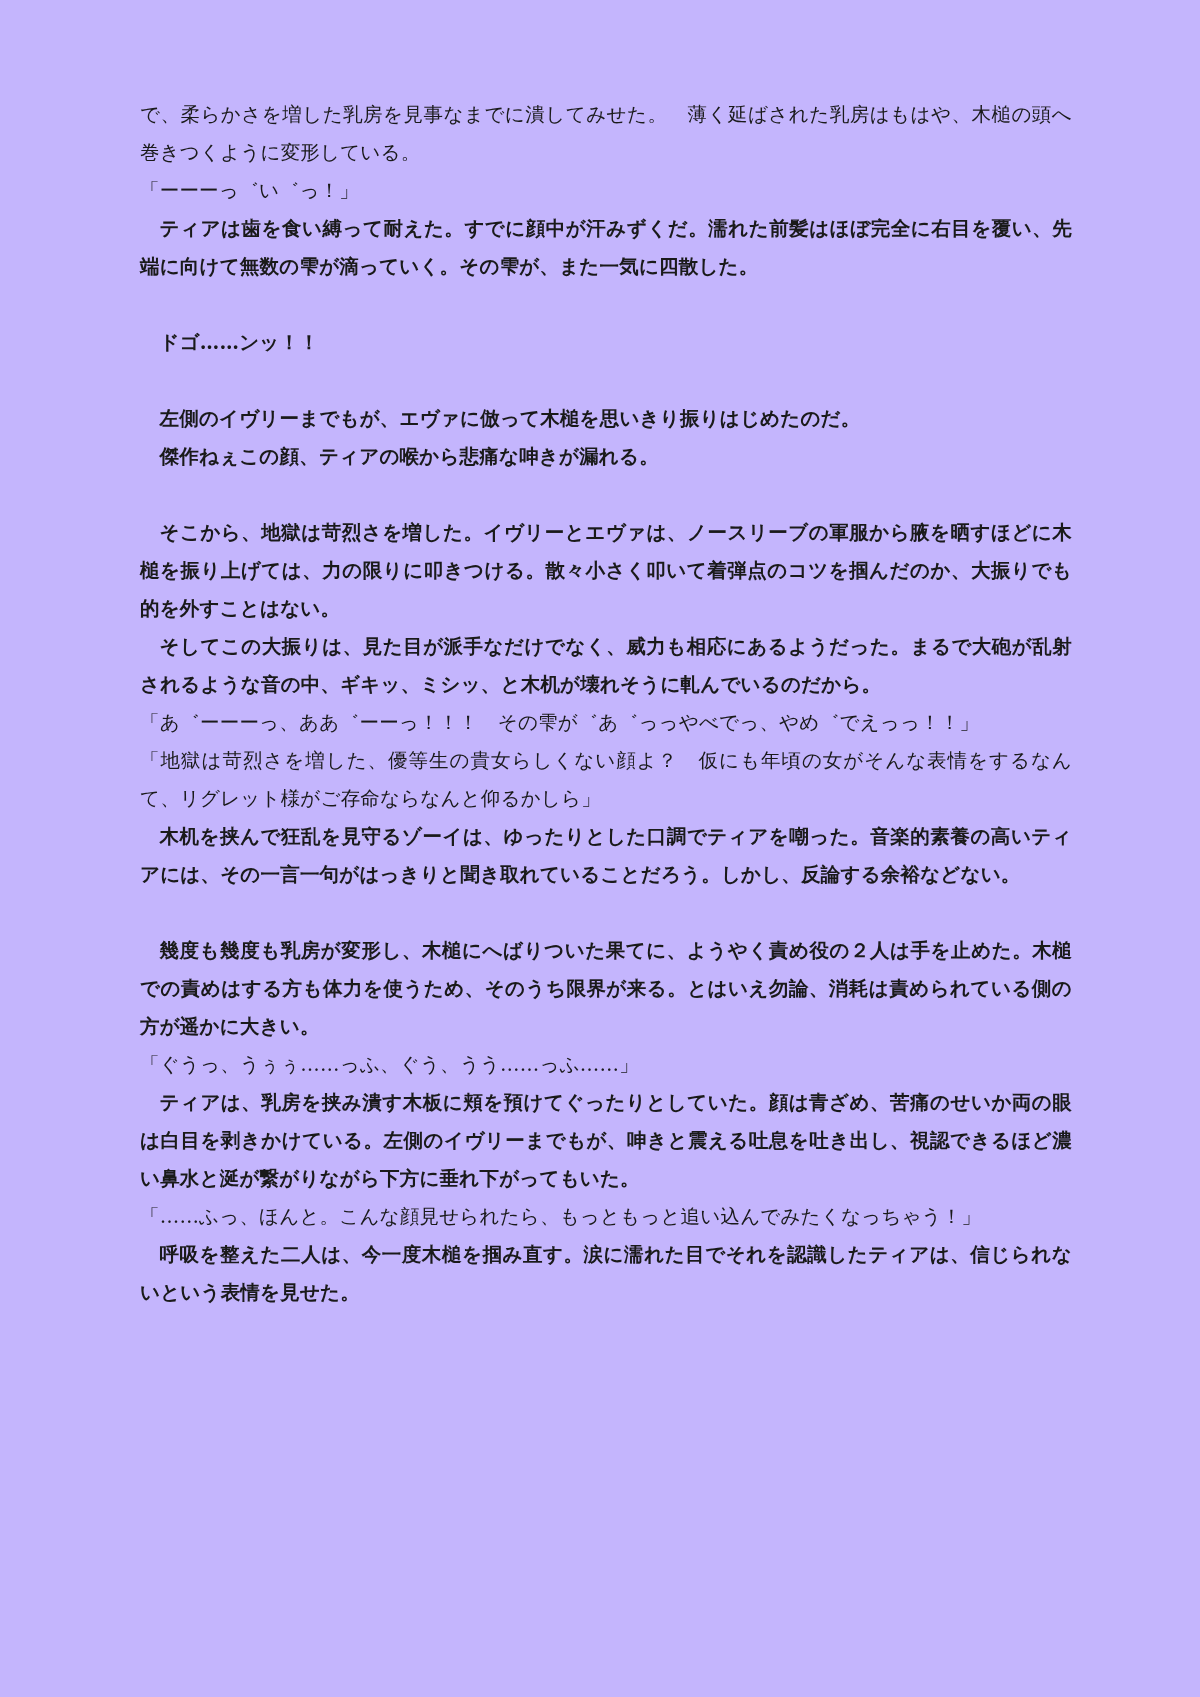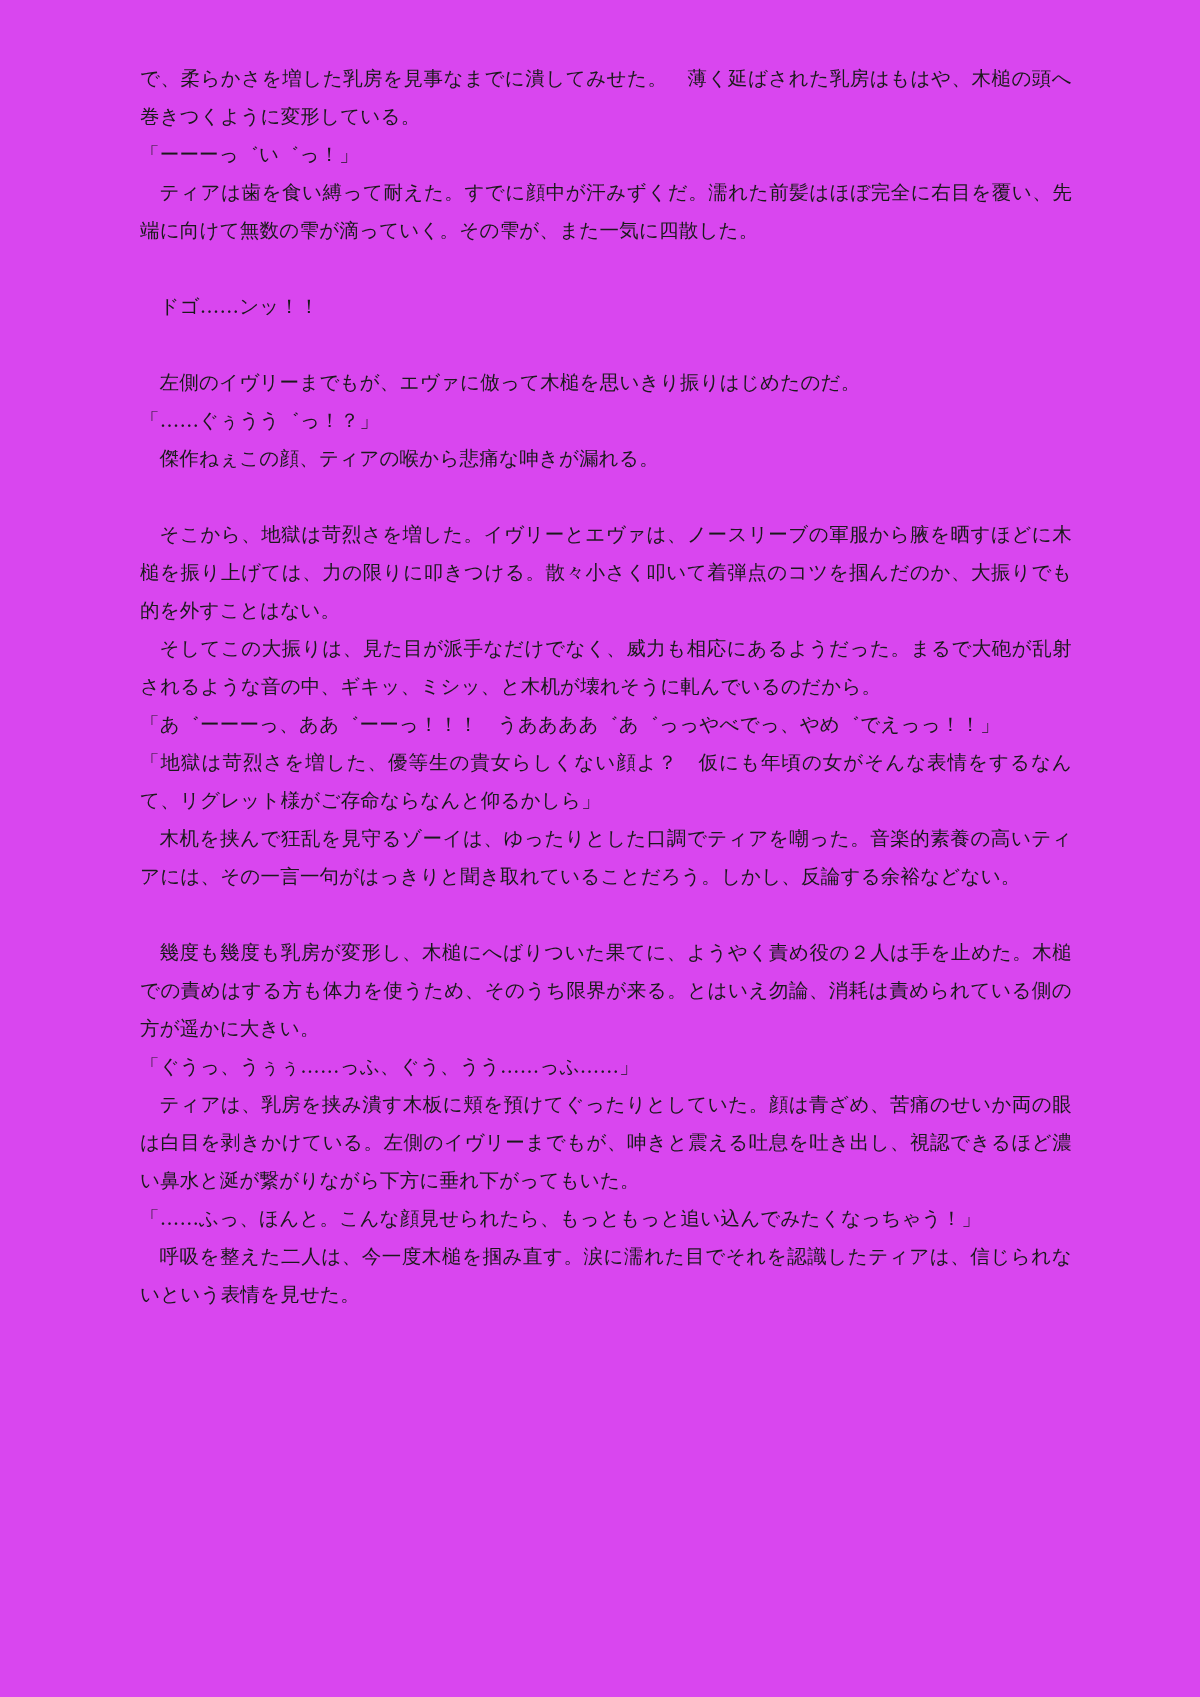--- a/index.html
+++ b/index.html
@@ -11,37 +11,38 @@
     width: 1200px;
     height: 1697px;
     font-family: "DejaVu Serif", "Liberation Serif", serif;
     color: #1a1a1a;
     overflow: hidden;
   }
   .page {
     position: relative;
     width: 1200px;
     height: 1697px;
-    background: #d946ef;
+    background: #c4b5fd;
     box-sizing: border-box;
-    padding: 60px 128px 0 140px;
+    padding: 96px 128px 0 140px;
   }
   .body-text {
     font-size: 19.5px;
     line-height: 38px;
     letter-spacing: 0.2px;
     text-align: justify;
     text-justify: inter-character;
   }
   p {
     margin: 0;
     white-space: pre-wrap;
   }
   p.indent {
     text-indent: 1em;
+    font-weight: bold;
   }
   .gap {
     height: 38px;
   }
 </style>
 </head>
 <body>
 
 <div class="page">
   <div class="body-text">
@@ -50,28 +51,27 @@
     <p class="">「ーーーっ゛い゛っ！」</p>
     <p class="indent">ティアは歯を食い縛って耐えた。すでに顔中が汗みずくだ。濡れた前髪はほぼ完全に右目を覆い、先端に向けて無数の雫が滴っていく。その雫が、また一気に四散した。</p>
 
     <div class="gap"></div>
 
     <p class="indent">ドゴ……ンッ！！</p>
 
     <div class="gap"></div>
 
     <p class="indent">左側のイヴリーまでもが、エヴァに倣って木槌を思いきり振りはじめたのだ。</p>
-    <p class="">「……ぐぅうう゛っ！？」</p>
     <p class="indent">傑作ねぇこの顔、ティアの喉から悲痛な呻きが漏れる。</p>
 
     <div class="gap"></div>
 
     <p class="indent">そこから、地獄は苛烈さを増した。イヴリーとエヴァは、ノースリーブの軍服から腋を晒すほどに木槌を振り上げては、力の限りに叩きつける。散々小さく叩いて着弾点のコツを掴んだのか、大振りでも的を外すことはない。</p>
     <p class="indent">そしてこの大振りは、見た目が派手なだけでなく、威力も相応にあるようだった。まるで大砲が乱射されるような音の中、ギキッ、ミシッ、と木机が壊れそうに軋んでいるのだから。</p>
-    <p class="">「あ゛ーーーっ、ああ゛ーーっ！！！　うああああ゛あ゛っっやべでっ、やめ゛でえっっ！！」</p>
+    <p class="">「あ゛ーーーっ、ああ゛ーーっ！！！　その雫が゛あ゛っっやべでっ、やめ゛でえっっ！！」</p>
     <p class="">「地獄は苛烈さを増した、優等生の貴女らしくない顔よ？　仮にも年頃の女がそんな表情をするなんて、リグレット様がご存命ならなんと仰るかしら」</p>
     <p class="indent">木机を挟んで狂乱を見守るゾーイは、ゆったりとした口調でティアを嘲った。音楽的素養の高いティアには、その一言一句がはっきりと聞き取れていることだろう。しかし、反論する余裕などない。</p>
 
     <div class="gap"></div>
 
     <p class="indent">幾度も幾度も乳房が変形し、木槌にへばりついた果てに、ようやく責め役の２人は手を止めた。木槌での責めはする方も体力を使うため、そのうち限界が来る。とはいえ勿論、消耗は責められている側の方が遥かに大きい。</p>
     <p class="">「ぐうっ、うぅぅ……っふ、ぐう、うう……っふ……」</p>
     <p class="indent">ティアは、乳房を挟み潰す木板に頬を預けてぐったりとしていた。顔は青ざめ、苦痛のせいか両の眼は白目を剥きかけている。左側のイヴリーまでもが、呻きと震える吐息を吐き出し、視認できるほど濃い鼻水と涎が繋がりながら下方に垂れ下がってもいた。</p>
     <p class="">「……ふっ、ほんと。こんな顔見せられたら、もっともっと追い込んでみたくなっちゃう！」</p>
     <p class="indent">呼吸を整えた二人は、今一度木槌を掴み直す。涙に濡れた目でそれを認識したティアは、信じられないという表情を見せた。</p>

